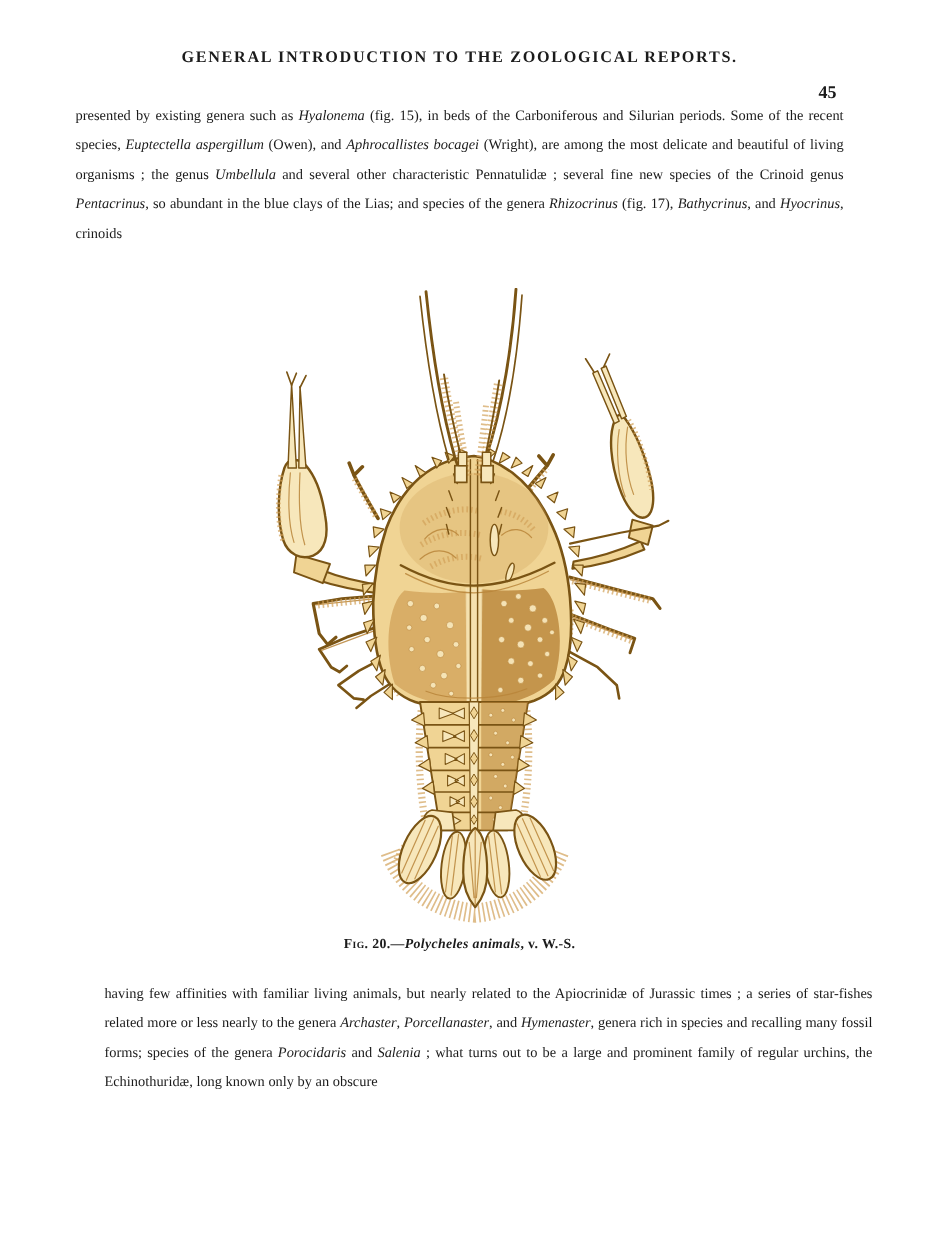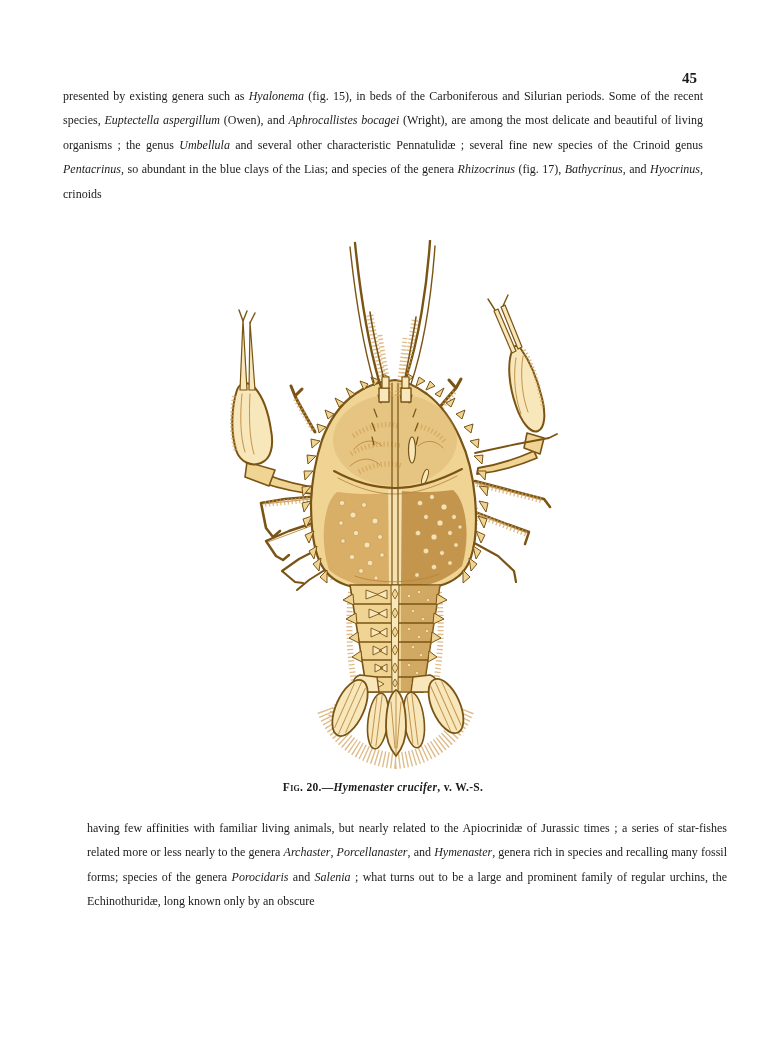--- a/index.html
+++ b/index.html
@@ -31,20 +31,21 @@
   svg .fine{stroke:var(--figure-dark);fill:none;stroke-width:1;opacity:.85;stroke-linecap:round;}
   svg .hair{stroke:var(--figure-mid);fill:none;stroke-dasharray:1.4 2.4;opacity:.7;}
   svg .spot{fill:var(--figure-light);stroke:var(--figure-dark);stroke-width:.5;opacity:.95;}
 </style>
 </head>
 <body>
 
 <div class="page">
 
   <div class="running-head">
+    <span class="head-title">GENERAL INTRODUCTION TO THE ZOOLOGICAL REPORTS.</span>
     <span class="page-num">45</span>
   </div>
 
   <div class="para" id="para1"><span>presented by existing genera such as </span><span class="it">Hyalonema</span><span> (fig. 15), in beds of the Carboniferous and Silurian periods.  Some of the recent species, </span><span class="it">Euptectella aspergillum</span><span> (Owen), and </span><span class="it">Aphrocallistes bocagei</span><span> (Wright), are among the most delicate and beautiful of living organisms ; the genus </span><span class="it">Umbellula</span><span> and several other characteristic Pennatulidæ ; several fine new species of the Crinoid genus </span><span class="it">Pentacrinus</span><span>, so abundant in the blue clays of the Lias; and species of the genera </span><span class="it">Rhizocrinus</span><span> (fig. 17), </span><span class="it">Bathycrinus</span><span>, and </span><span class="it">Hyocrinus</span><span>, crinoids</span></div>
 
   <div class="fig-wrap">
     <svg viewBox="0 0 370 535" width="370" height="535" aria-hidden="true">
 
       <g>
         <path class="ob" stroke-width="1.8" d="M62,234 C82,242 100,246 118,248 L118,255 C98,253 78,249 60,243 Z"></path>
@@ -205,17 +206,17 @@
         <g transform="rotate(-7 211 480)">
           <ellipse class="ol" stroke-width="1.6" cx="211" cy="480" rx="10" ry="28"></ellipse>
           <path class="fine" d="M207,456 L207,503 M212,454 L212,505"></path>
         </g>
         <path class="ol" stroke-width="1.8" d="M193,450 C186,454 183,470 183,487 C183,500 187,509 193,516 C199,509 203,500 203,487 C203,470 200,454 193,450 Z"></path>
         <path class="fine" d="M193,452 L193,514 M188,462 L192,508 M198,462 L194,508"></path>
       </g>
     </svg>
   </div>
 
-  <div class="fig-caption"><span class="sc">Fig. 20.</span><span>—</span><span class="it">Hymenaster crucifer</span><span>, v. W.-S.</span></div>
+  <div class="fig-caption"><span class="sc">Fig. 20.</span><span>—</span><span class="it">Polycheles animals</span><span>, v. W.-S.</span></div>
 
   <div class="para" id="para2"><span>having few affinities with familiar living animals, but nearly related to the Apiocrinidæ of Jurassic times ;  a series of star-fishes related more or less nearly to the genera </span><span class="it">Archaster</span><span>, </span><span class="it">Porcellanaster</span><span>, and </span><span class="it">Hymenaster</span><span>, genera rich in species and recalling many fossil forms; species of the genera </span><span class="it">Porocidaris</span><span> and </span><span class="it">Salenia</span><span> ; what turns out to be a large and prominent family of regular urchins, the Echinothuridæ, long known only by an obscure</span></div>
 
 </div>
 
 </body></html>

